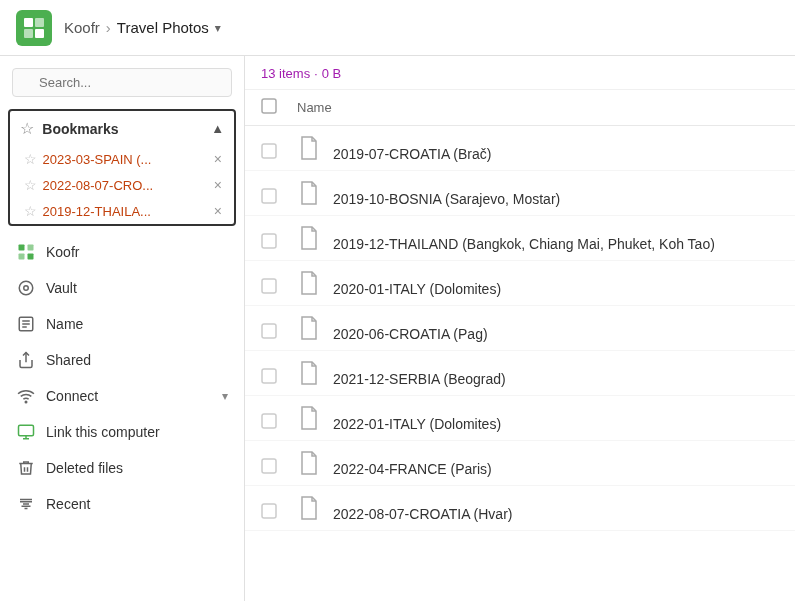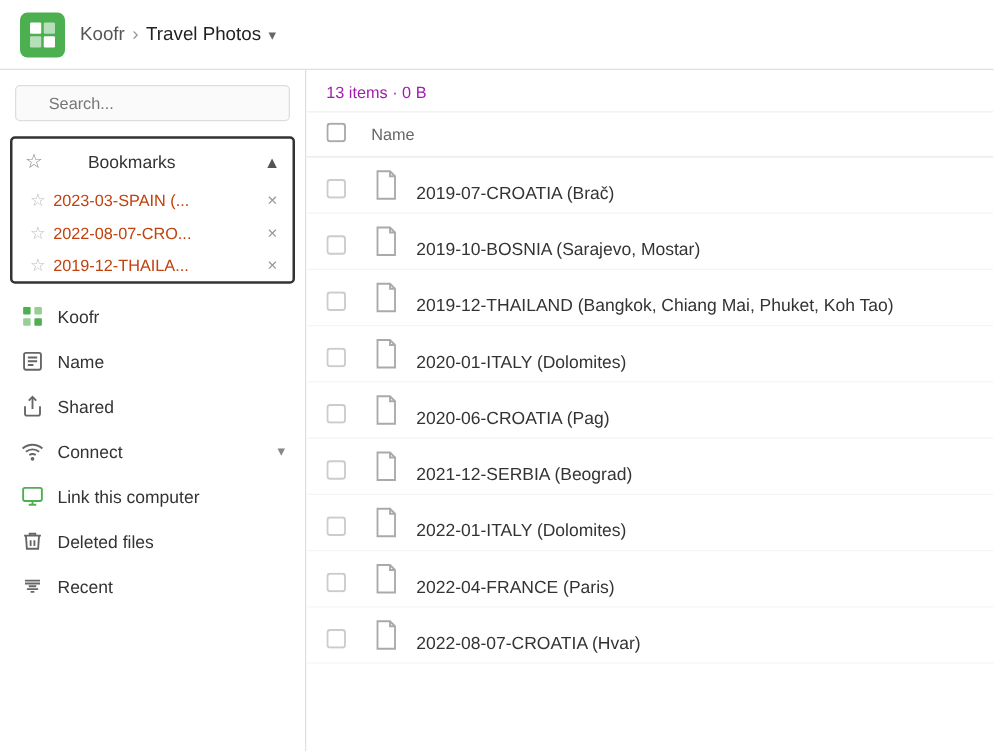--- a/index.html
+++ b/index.html
@@ -21,21 +21,21 @@
     
     .sidebar { width: 245px; flex-shrink: 0; border-right: 1px solid #e0e0e0; display: flex; flex-direction: column; overflow-y: auto; padding-bottom: 8px; }
     .search-box { padding: 12px 12px 8px; }
     .search-input { width: 100%; padding: 6px 26px; border: 1px solid #ddd; border-radius: 4px; font-size: 13px; color: #999; background: #fafafa; outline: none; }
 
     
     .bookmarks-section { border: 2px solid #333; border-radius: 4px; margin: 4px 8px 8px; }
     .bookmarks-header { display: flex; align-items: center; justify-content: space-between; padding: 8px 10px; cursor: pointer; }
     .bookmarks-header-left { display: flex; align-items: center; gap: 8px; }
     .bm-icon { color: #888; font-size: 16px; }
-    .bm-label { font-size: 14px; color: #333; font-weight: 400; margin-left: 28px; }
+    .bm-label { font-size: 14px; color: #333; font-weight: 700; }
     .bm-chevron { color: #555; font-size: 13px; }
     .bookmark-item { display: flex; align-items: center; padding: 5px 10px 5px 14px; gap: 6px; cursor: pointer; }
     .bm-star { color: #bbb; font-size: 14px; }
     .bm-name { font-size: 13px; color: #c2410c; flex: 1; white-space: nowrap; overflow: hidden; text-overflow: ellipsis; }
     .bm-close { color: #999; font-size: 14px; cursor: pointer; padding: 0 2px; }
 
     
     .nav-item { display: flex; align-items: center; padding: 7px 12px; gap: 10px; cursor: pointer; border-radius: 4px; margin: 1px 4px; }
     .nav-icon { width: 20px; height: 20px; display: flex; align-items: center; justify-content: center; flex-shrink: 0; }
     .nav-label { font-size: 14px; color: #333; flex: 1; }
@@ -110,20 +110,29 @@
         <svg width="18" height="18" viewBox="0 0 24 24" fill="none">
           <rect x="2" y="2" width="8" height="8" rx="1" fill="#4caf50"></rect>
           <rect x="14" y="2" width="8" height="8" rx="1" fill="#4caf50" opacity="0.6"></rect>
           <rect x="2" y="14" width="8" height="8" rx="1" fill="#4caf50" opacity="0.6"></rect>
           <rect x="14" y="14" width="8" height="8" rx="1" fill="#4caf50"></rect>
         </svg>
       </div>
       <span class="nav-label">Koofr</span>
     </div>
 
+    <div class="nav-item">
+      <div class="nav-icon">
+        <svg width="18" height="18" viewBox="0 0 24 24" fill="none" stroke="#666" stroke-width="2">
+          <circle cx="12" cy="12" r="9"></circle>
+          <circle cx="12" cy="12" r="3"></circle>
+        </svg>
+      </div>
+      <span class="nav-label">Vault</span>
+    </div>
 
     <div class="nav-item">
       <div class="nav-icon">
         <svg width="18" height="18" viewBox="0 0 24 24" fill="none" stroke="#666" stroke-width="2">
           <rect x="3" y="3" width="18" height="18" rx="2"></rect>
           <line x1="7" y1="8" x2="17" y2="8"></line>
           <line x1="7" y1="12" x2="17" y2="12"></line>
           <line x1="7" y1="16" x2="13" y2="16"></line>
         </svg>
       </div>

